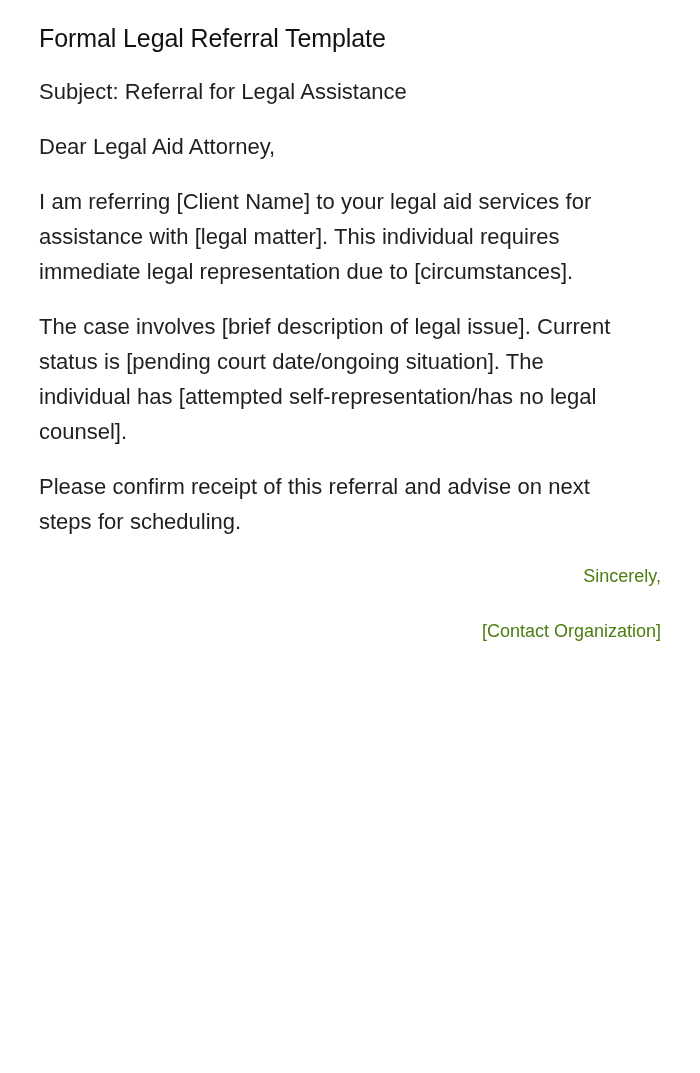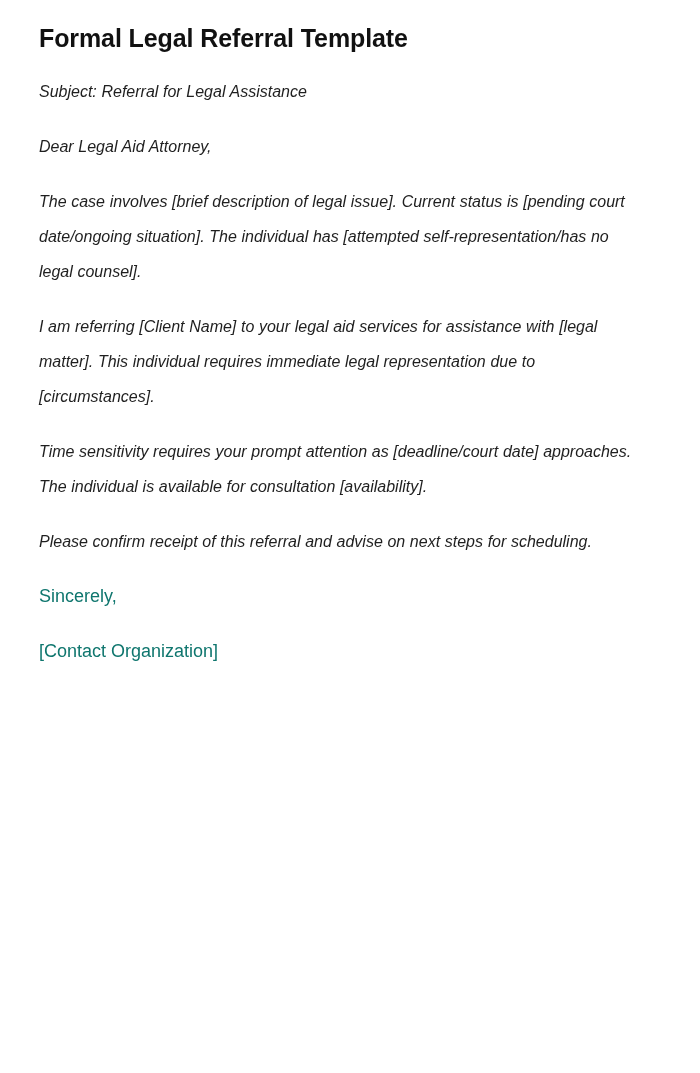--- a/index.html
+++ b/index.html
@@ -16,62 +16,61 @@
   }
   .page {
     box-sizing: border-box;
     width: 700px;
     min-height: 1073px;
     padding: 22px 39px 30px 39px;
     background: #ffffff;
   }
   .doc-title {
     font-size: 25px;
-    font-weight: bold;
+    font-weight: normal;
     line-height: 32px;
     letter-spacing: -0.1px;
     margin: 0 0 20px 0;
     color: #111111;
   }
   .para {
-    font-size: 16px;
+    font-size: 22px;
     line-height: 35px;
     margin: 0 0 20px 0;
     color: #1f1f1f;
     max-width: 600px;
     word-spacing: 0.2px;
-    font-style: italic;
   }
   .para:last-child {
     margin-bottom: 0;
   }
   .sig-line {
     font-size: 18px;
     line-height: 35px;
     margin: 0 0 20px 0;
-    color: #0f766e;
+    color: #4d7c0f;
+    text-align: right;
   }
 </style>
 </head>
 <body>
 
 <div class="page">
 
   <h1 class="doc-title">Formal Legal Referral Template</h1>
 
   <p class="para">Subject: Referral for Legal Assistance</p>
 
   <p class="para">Dear Legal Aid Attorney,</p>
 
+  <p class="para">I am referring [Client Name] to your legal aid services for assistance with [legal matter]. This individual requires immediate legal representation due to [circumstances].</p>
+
   <p class="para">The case involves [brief description of legal issue]. Current status is [pending court date/ongoing situation]. The individual has [attempted self-representation/has no legal counsel].</p>
 
-  <p class="para">I am referring [Client Name] to your legal aid services for assistance with [legal matter]. This individual requires immediate legal representation due to [circumstances].</p>
 
-
-  <p class="para">Time sensitivity requires your prompt attention as [deadline/court date] approaches. The individual is available for consultation [availability].</p>
 
   <p class="para">Please confirm receipt of this referral and advise on next steps for scheduling.</p>
 
   <p class="sig-line">Sincerely,</p>
 
 
 
 
   <p class="sig-line">[Contact Organization]</p>
 

